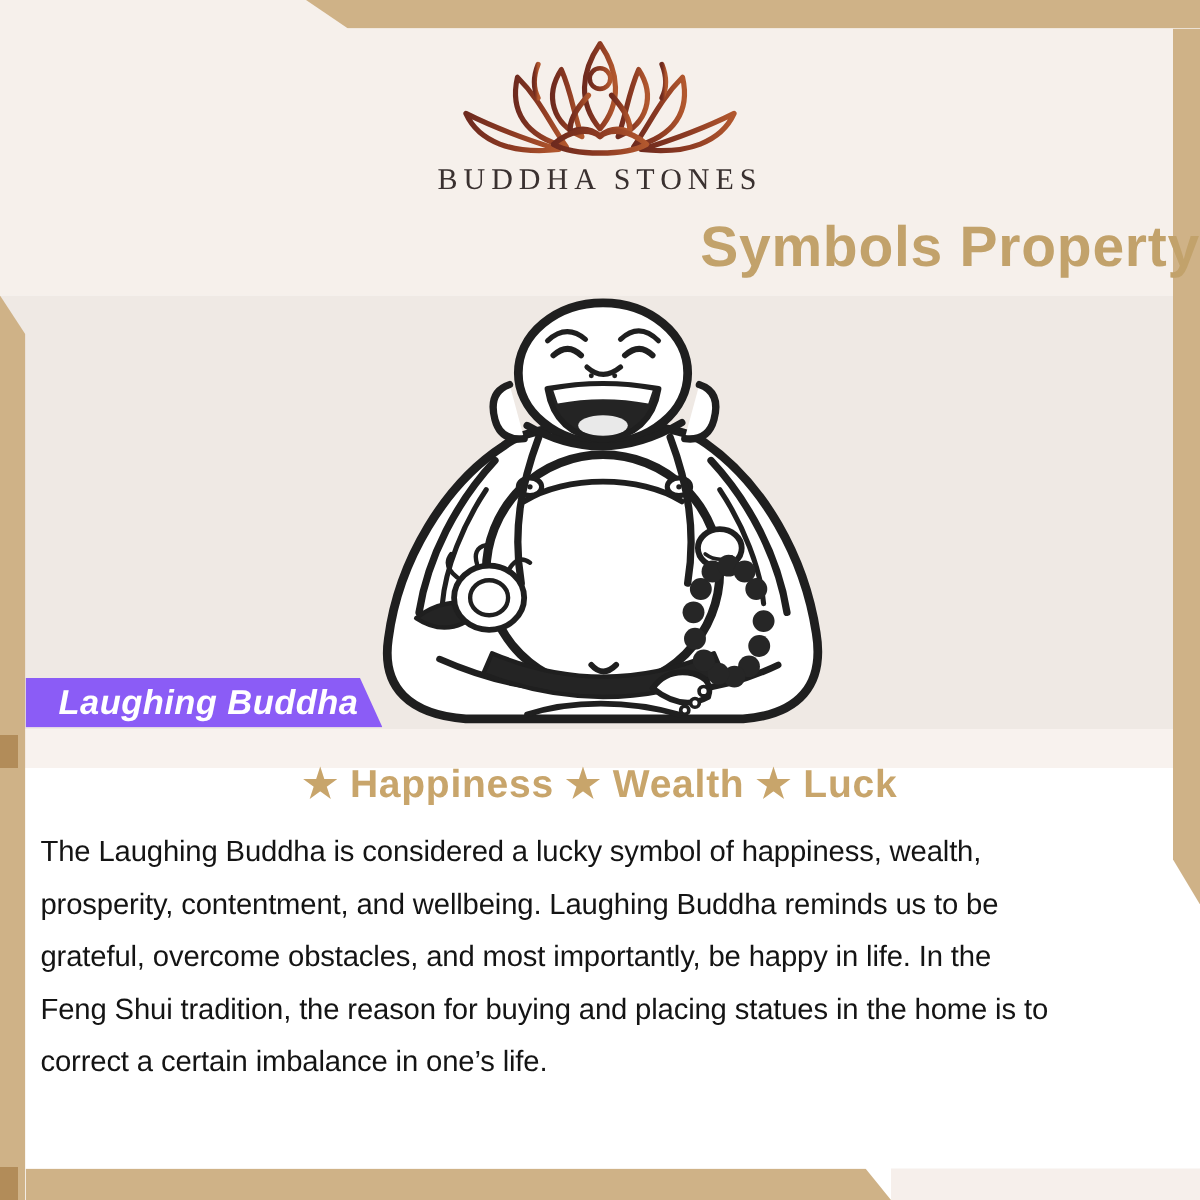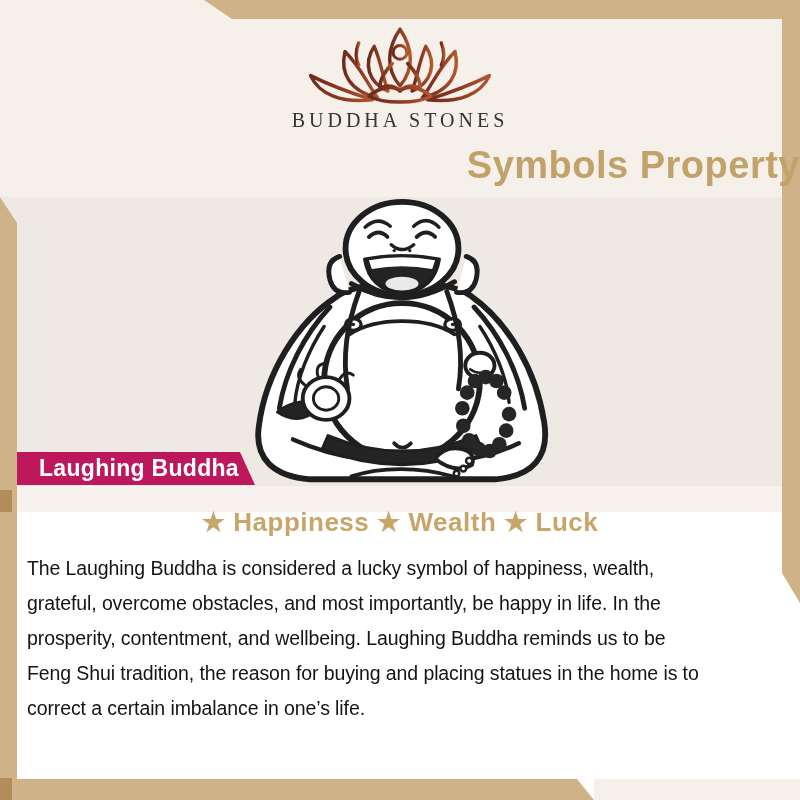--- a/index.html
+++ b/index.html
@@ -169,27 +169,27 @@
       <path d="M161,48 Q172,58 184,48" fill="none" stroke-width="3.5"></path>
       <circle cx="164" cy="54" r="1.7" fill="#1f1f1f" stroke="none"></circle>
       <circle cx="180" cy="54" r="1.7" fill="#1f1f1f" stroke="none"></circle>
 
       <path d="M134,63 Q172,56 210,63 Q205,94 172,98 Q139,94 134,63 Z" fill="#242424" stroke-width="4"></path>
       <path d="M138,64 Q172,58 206,64 L203,73 Q172,67 141,73 Z" fill="#ffffff" stroke="none"></path>
       <ellipse cx="172" cy="88" rx="17" ry="7" fill="#e9e9e9" stroke="none"></ellipse>
     </g>
   </svg>
 
-  <div class="banner" style="background:#be185d;">
+  <div class="banner" style="background:#8b5cf6;font-style:italic;">
     <span>Laughing Buddha</span>
   </div>
 
   <div class="benefits" style="color:#c8a56b;text-align:center;">★ Happiness ★ Wealth ★ Luck</div>
 
   <div class="body-text" style="color:#141414;">
     <div>The Laughing Buddha is considered a lucky symbol of happiness, wealth,</div>
+    <div>prosperity, contentment, and wellbeing. Laughing Buddha reminds us to be</div>
     <div>grateful, overcome obstacles, and most importantly, be happy in life. In the</div>
-    <div>prosperity, contentment, and wellbeing. Laughing Buddha reminds us to be</div>
     <div>Feng Shui tradition, the reason for buying and placing statues in the home is to</div>
     <div>correct a certain imbalance in one’s life.</div>
   </div>
 
 </div>
 
 </body></html>

